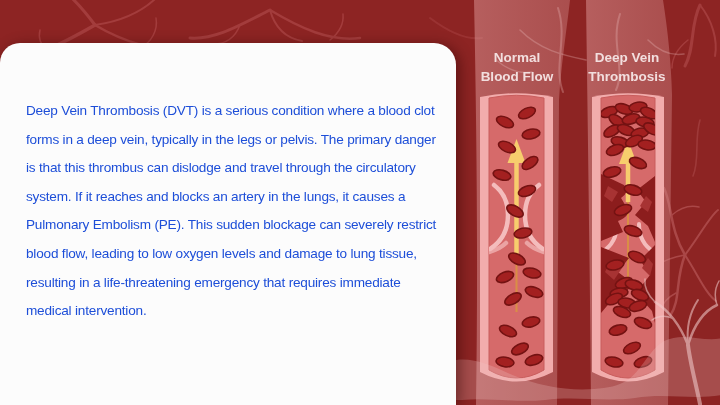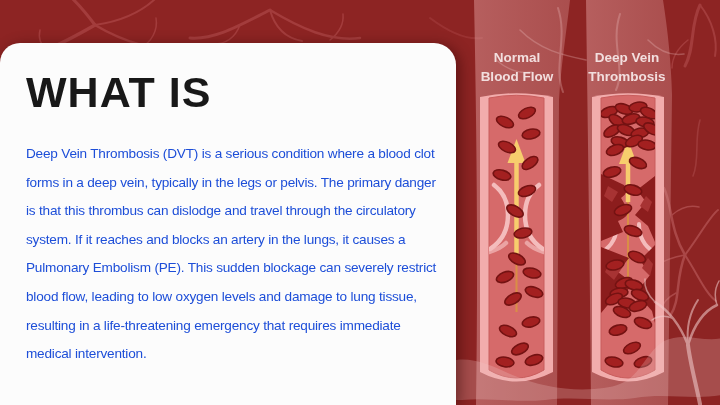--- a/index.html
+++ b/index.html
@@ -224,17 +224,16 @@
     <path d="M688,345 C680,325 668,310 655,302" stroke-width="2.5"></path>
     <path d="M688,345 C695,322 706,310 717,305" stroke-width="2.5"></path>
     <path d="M688,345 C686,325 690,312 698,300" stroke-width="2"></path>
     <path d="M655,302 C648,295 644,287 645,279" stroke-width="1.5"></path>
     <path d="M717,305 C714,296 715,288 719,281" stroke-width="1.5"></path>
     <path d="M672,318 C664,315 658,316 652,320" stroke-width="1.5"></path>
   </g>
 </svg>
 
 <div class="card">
-  <h1>WHAT IS</h1>
   <p>Deep Vein Thrombosis (DVT) is a serious condition where a blood clot forms in a deep vein, typically in the legs or pelvis. The primary danger is that this thrombus can dislodge and travel through the circulatory system. If it reaches and blocks an artery in the lungs, it causes a Pulmonary Embolism (PE). This sudden blockage can severely restrict blood flow, leading to low oxygen levels and damage to lung tissue, resulting in a life-threatening emergency that requires immediate medical intervention.</p>
 </div>
 
 </div>
 
 </body></html>

